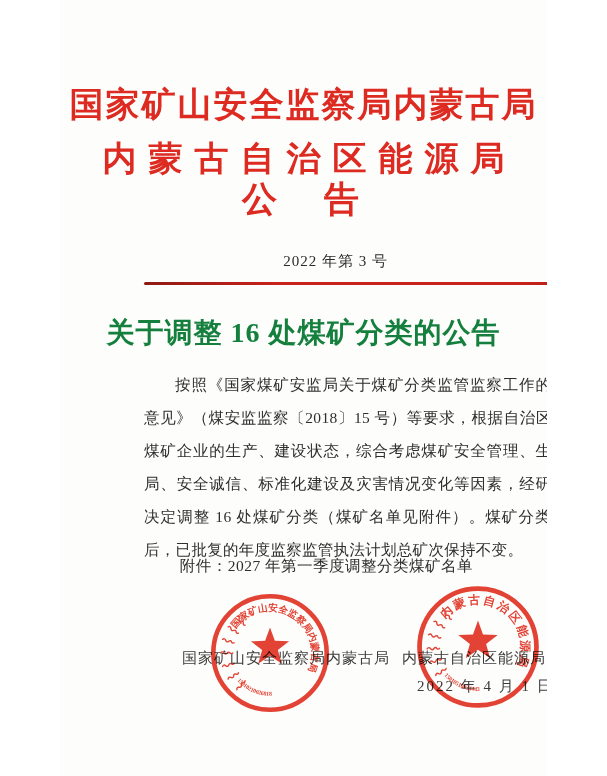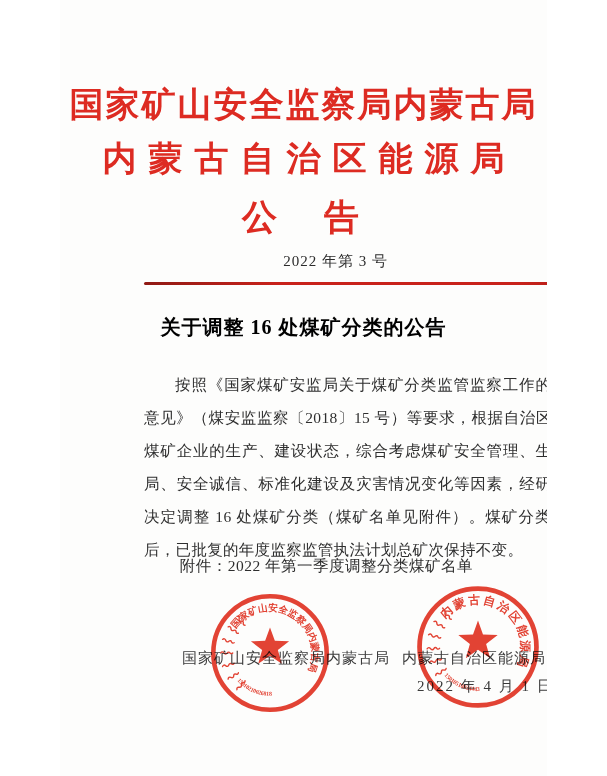--- a/index.html
+++ b/index.html
@@ -19,21 +19,21 @@
     position: absolute;
     left: 0;
     width: 100%;
     text-align: center;
     color: #dd2b22;
     font-weight: 700;
     white-space: nowrap;
   }
   .title-1 { top: 82px;  font-size: 34px; letter-spacing: 2px; }
   .title-2 { top: 136px; font-size: 34px; letter-spacing: 12px; text-indent: 12px; }
-  .title-3 { top: 194px; font-size: 35px; letter-spacing: 6px; }
+  .title-3 { top: 176px; font-size: 35px; letter-spacing: 6px; }
   .doc-number {
     position: absolute;
     top: 252px;
     left: 0;
     width: 100%;
     text-align: center;
     font-size: 15px;
     letter-spacing: 1px;
     color: #2b2b2b;
     padding-left: 32px;
@@ -46,23 +46,23 @@
     height: 3px;
     background: linear-gradient(90deg, #8f1a14, #c8221b 30%, #c8221b 85%, #b01d17);
     border-radius: 2px;
   }
   .notice-title {
     position: absolute;
     top: 314px;
     left: 0;
     width: 100%;
     text-align: center;
-    font-size: 20px;
+    font-size: 28px;
     font-weight: 700;
-    color: #000000;
+    color: #15803d;
     letter-spacing: 1px;
   }
   .notice-body {
     position: absolute;
     top: 368px;
     left: 84px;
     width: 440px;
     font-size: 15.5px;
     line-height: 33px;
     color: #2e2e2e;
@@ -113,21 +113,21 @@
   <div class="red-title title-3">公　告</div>
 
   <div class="doc-number">2022 年第 3 号</div>
 
   <div class="red-divider"></div>
 
   <div class="notice-title">关于调整 16 处煤矿分类的公告</div>
 
   <div class="notice-body">按照《国家煤矿安监局关于煤矿分类监管监察工作的指导意见》（煤安监监察〔2018〕15 号）等要求，根据自治区有关煤矿企业的生产、建设状态，综合考虑煤矿安全管理、生产布局、安全诚信、标准化建设及灾害情况变化等因素，经研究，决定调整 16 处煤矿分类（煤矿名单见附件）。煤矿分类调整后，已批复的年度监察监管执法计划总矿次保持不变。</div>
 
-  <div class="attachment-line">附件：2022 年第一季度调整分类煤矿名单</div>
+  <div class="attachment-line">附件：2027 年第一季度调整分类煤矿名单</div>
 
   <div class="sig sig-left">国家矿山安全监察局内蒙古局</div>
   <div class="sig sig-right">内蒙古自治区能源局</div>
   <div class="sig sig-date">2022 年 4 月 1 日</div>
 
   <svg class="seal seal-left" width="128" height="128" viewBox="0 0 140 140" xmlns="http://www.w3.org/2000/svg">
     <defs>
       <path id="arcCL" d="M32.3,43.6 A46,46 0 0 1 109.8,93" fill="none"></path>
       <path id="arcNL" d="M34,100 A47,47 0 0 0 106,100" fill="none"></path>
       <path id="mgsL" d="M0,0 c1.6,1 1.6,2.6 0,3.6 c-1.6,1 -1.6,2.6 0,3.6 c1.3,0.9 1.3,2.2 0,3.1 c-1,0.8 -1,2 0,2.9" fill="none"></path>

